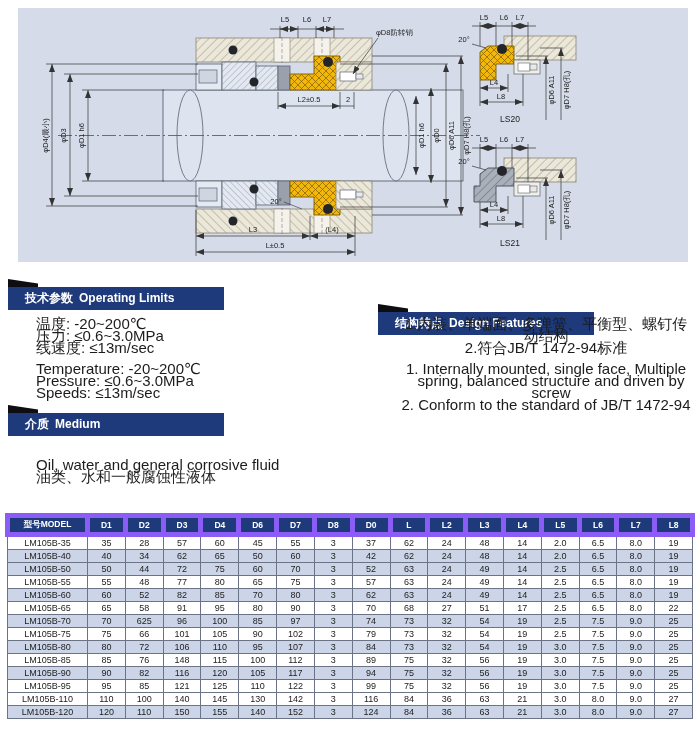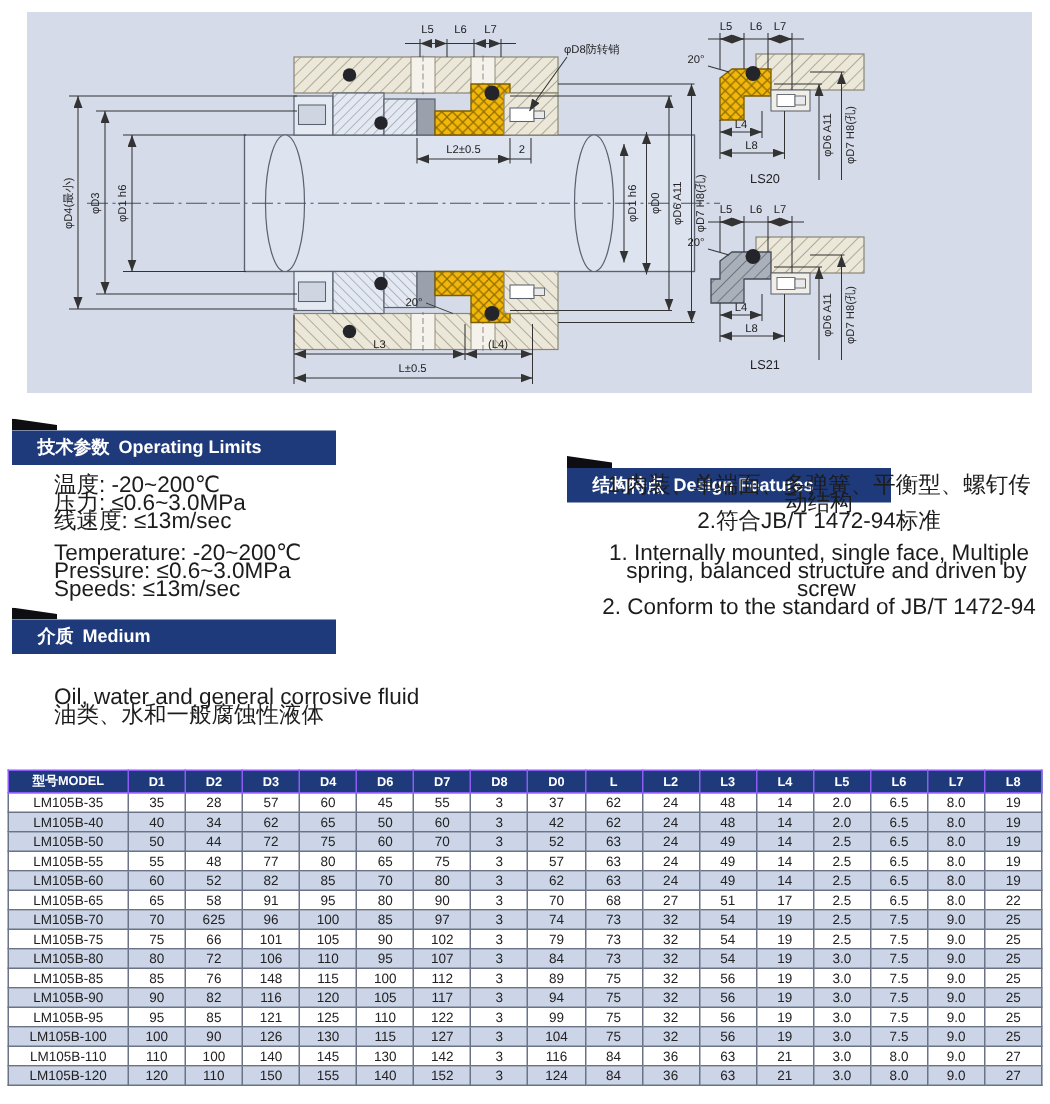--- a/index.html
+++ b/index.html
@@ -16,21 +16,21 @@
   .bar .fold{position:absolute;left:0;top:-8px;width:30px;height:8px;background:#0d0d12;
        clip-path:polygon(0 0,100% 55%,100% 100%,0 100%);}
   .bar .en{margin-left:6px;}
   .txt{position:absolute;font-size:15px;line-height:12px;color:#1c1c1c;}
   .hang{padding-left:10px;text-indent:-10px;}
   .gap{height:9px;}
   
   table.spec{position:absolute;left:5px;top:513px;width:690px;border-collapse:collapse;
        table-layout:fixed;font-size:9px;}
   table.spec th{background:#1e3a7b;color:#fff;font-weight:bold;height:14px;
-       border:1px solid #8b5cf6;padding:0;font-size:8.5px;}
+       border:5px solid #8b5cf6;padding:0;font-size:8.5px;}
   table.spec td{height:12px;text-align:center;border:1px solid #6b7487;padding:0;background:#fff;}
   table.spec tr.alt td{background:#cbd5e7;}
 </style>
 </head>
 <body>
 
 <div class="page">
 
   <div class="panel">
     <svg width="670" height="254" viewBox="0 0 670 254">
@@ -515,39 +515,20 @@
           <td>99</td>
           <td>75</td>
           <td>32</td>
           <td>56</td>
           <td>19</td>
           <td>3.0</td>
           <td>7.5</td>
           <td>9.0</td>
           <td>25</td>
         </tr>
-        <tr class="alt">
-          <td>LM105B-100</td>
-          <td>100</td>
-          <td>90</td>
-          <td>126</td>
-          <td>130</td>
-          <td>115</td>
-          <td>127</td>
-          <td>3</td>
-          <td>104</td>
-          <td>75</td>
-          <td>32</td>
-          <td>56</td>
-          <td>19</td>
-          <td>3.0</td>
-          <td>7.5</td>
-          <td>9.0</td>
-          <td>25</td>
-        </tr>
         <tr>
           <td>LM105B-110</td>
           <td>110</td>
           <td>100</td>
           <td>140</td>
           <td>145</td>
           <td>130</td>
           <td>142</td>
           <td>3</td>
           <td>116</td>

